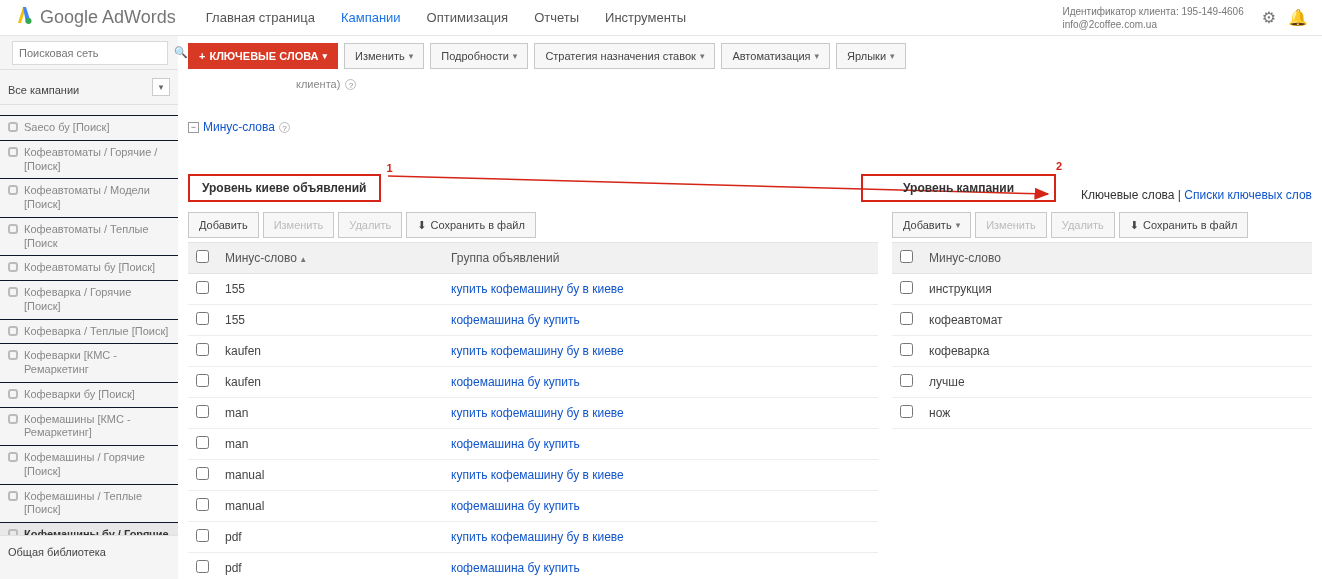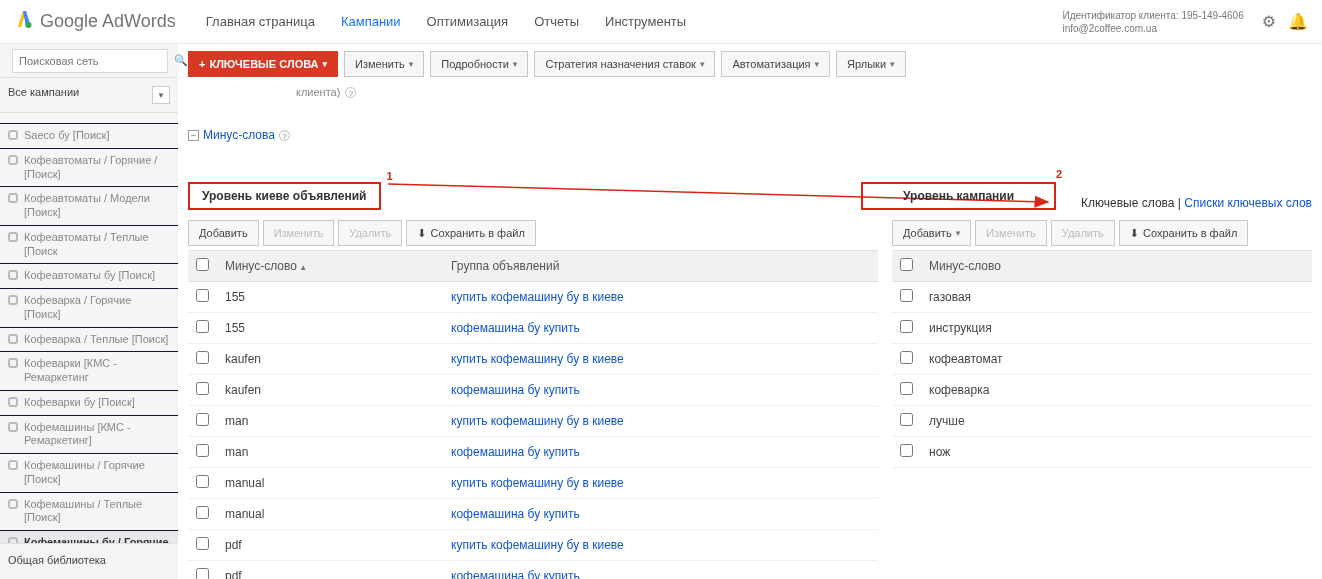--- a/index.html
+++ b/index.html
@@ -1,37 +1,37 @@
 <!DOCTYPE html>
 <html><head>
 <meta charset="utf-8">
 <style>
   html,body{margin:0;padding:0;font-family:Arial,Helvetica,sans-serif;font-size:12px;color:#333;background:#fff;width:1322px}
   *{box-sizing:border-box}
   a{color:#1155cc;text-decoration:none}
   
-  .topbar{height:44px;border-bottom:1px solid #e5e5e5;display:flex;align-items:center;padding:0 14px}
+  .topbar{height:36px;border-bottom:1px solid #e5e5e5;display:flex;align-items:center;padding:0 14px}
   .logo-wrap{display:flex;align-items:center;gap:6px;font-size:18px;color:#757575}
   .logo-wrap b{font-weight:400}
   .logo-a{display:inline-block}
   .top-nav{display:flex;margin-left:30px;gap:26px;font-size:13px}
   .top-nav span{cursor:pointer;color:#555}
   .top-nav .active{color:#1a73e8}
   .acct{margin-left:auto;text-align:left;color:#777;font-size:10px;line-height:1.3}
   .acct-icons{display:flex;gap:12px;margin-left:18px;color:#777;font-size:16px;align-items:center}
   
   .shell{display:flex}
   
   .sidebar{width:178px;flex:none;background:#f5f5f5;font-size:11px;color:#555}
   .sb-search{display:flex;align-items:center;height:34px;border-bottom:1px solid #e0e0e0;padding:0 6px;gap:6px}
   .sb-search .sqicon{width:18px;height:18px;background:#bbb}
   .sb-search input{flex:1;border:1px solid #d9d9d9;height:24px;padding:0 6px;font-size:11px;color:#777}
   .sb-search .mag{color:#888;cursor:pointer}
   .sb-search .collapse{color:#888;cursor:pointer;font-size:13px}
-  .sb-head{display:flex;align-items:flex-start;justify-content:space-between;padding:8px 8px;border-bottom:1px solid #e0e0e0;color:#444}
+  .sb-head{display:flex;align-items:flex-end;justify-content:space-between;padding:8px 8px;border-bottom:1px solid #e0e0e0;color:#444}
   .sb-head .dd{width:18px;height:18px;border:1px solid #ccc;display:flex;align-items:center;justify-content:center;font-size:9px;color:#666;background:#fff}
   .sb-list{max-height:430px;overflow:hidden}
   .sb-item{display:flex;align-items:flex-start;gap:6px;padding:5px 8px;border-bottom:1px solid #0f172a;color:#888;cursor:pointer;line-height:1.25}
   .sb-item .dot{width:10px;height:10px;border:2px solid #bbb;border-radius:3px;margin-top:1px;flex:none}
   .sb-item.sel{background:#e8e8e8;color:#333;font-weight:bold}
   .sb-footer{padding:10px 8px;color:#444;border-top:1px solid #e0e0e0}
   
   .main{flex:1;padding:0 10px 10px 10px;position:relative}
   .toolbar{display:flex;align-items:center;gap:6px;height:40px}
   .btn{border:1px solid #c8c8c8;background:#f7f7f7;height:26px;padding:0 10px;font-size:11px;display:inline-flex;align-items:center;gap:4px;cursor:pointer;color:#444}
@@ -317,24 +317,20 @@
         <table>
           <thead>
               <tr>
             <th class="cb"><input type="checkbox" style=""></th>
             <th>Минус-слово</th>
           </tr>
             </thead>
           <tbody id="right-body">
               <tr>
                 <td class="cb"><input type="checkbox" style=""></td>
-                <td>газовая</td>
-              </tr>
-              <tr>
-                <td class="cb"><input type="checkbox" style=""></td>
                 <td>инструкция</td>
               </tr>
               <tr>
                 <td class="cb"><input type="checkbox" style=""></td>
                 <td>кофеавтомат</td>
               </tr>
               <tr>
                 <td class="cb"><input type="checkbox" style=""></td>
                 <td>кофеварка</td>
               </tr>

